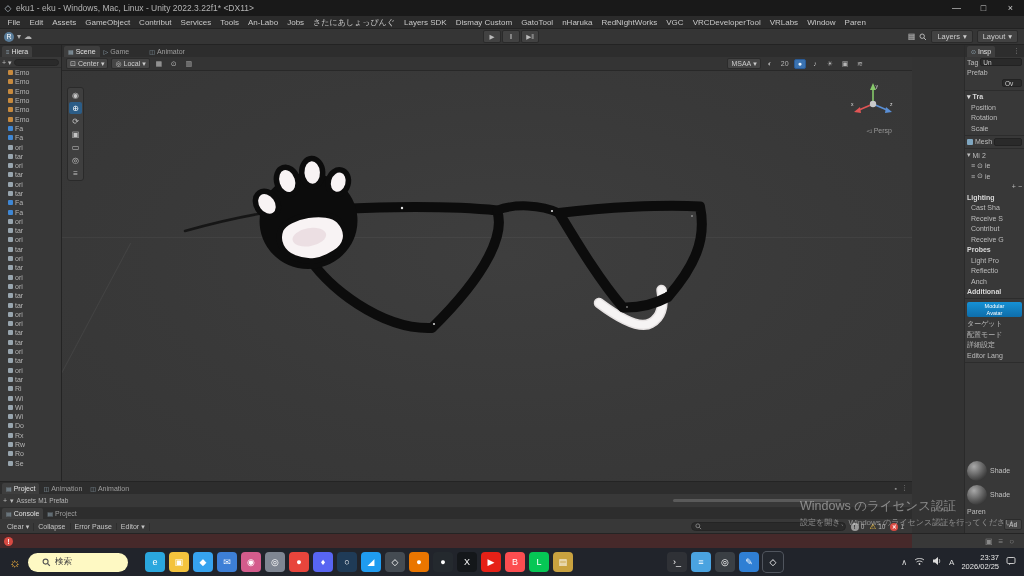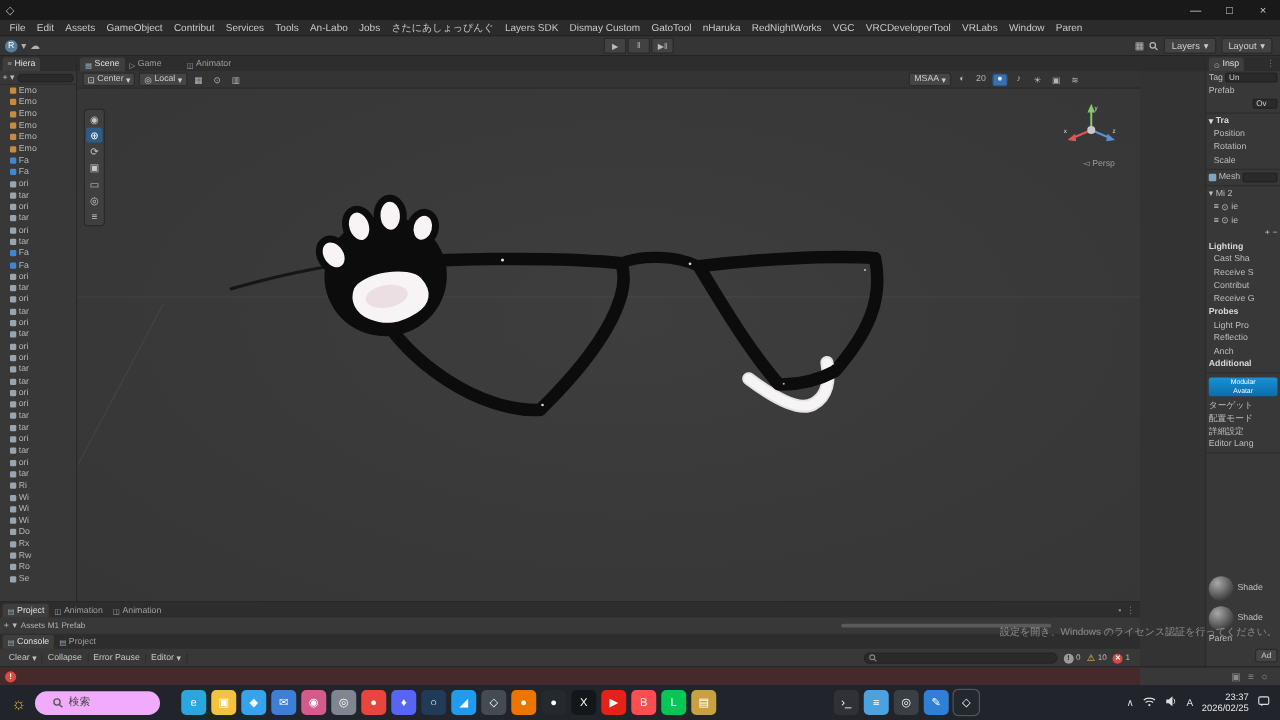--- a/index.html
+++ b/index.html
@@ -102,36 +102,37 @@
   .status-right { display:flex; gap:6px; align-items:center; padding:0 10px; color:#8a8a8a; font-size:8px; margin-left:auto; }
 
   
   .watermark { position:absolute; left:800px; top:498px; color:rgba(255,255,255,0.42); z-index:6; pointer-events:none; }
   .wm1 { font-size:12.5px; }
   .wm2 { font-size:8px; margin-top:2px; }
 
   
   .taskbar { position:absolute; left:0; top:548px; width:1024px; height:28px; background:#21242b; display:flex; align-items:center; padding:0 6px; gap:4px; z-index:10; }
   .tb-weather { font-size:13px; color:#f2b13c; width:18px; text-align:center; }
-  .tb-search { width:100px; height:19px; background:#f0abfc; border-radius:10px; display:flex; align-items:center; gap:4px; padding:0 14px; color:#444; font-size:8.5px; }
+  .tb-search { width:100px; height:19px; background:#fef9c3; border-radius:10px; display:flex; align-items:center; gap:4px; padding:0 14px; color:#444; font-size:8.5px; }
   .tb-apps { display:flex; gap:2px; align-items:center; margin-left:12px; }
   .tb-apps.g2 { margin-left:88px; }
   .app-wrap { padding:1px; border-radius:5px; }
   .app-wrap.active { background:#3d4148; box-shadow:inset 0 0 0 1px #50555e; }
   .app-ic { width:20px; height:20px; border-radius:4px; display:flex; align-items:center; justify-content:center; color:#fff; font-size:9px; }
   .tray { margin-left:auto; display:flex; align-items:center; gap:7px; color:#ddd; font-size:8px; padding-right:2px; }
   .clock { text-align:right; font-size:7.5px; line-height:1.25; color:#e6e6e6; }
 </style>
 </head>
 <body>
 
 <div id="root">
 
   <div class="titlebar">
     <span class="tb-logo">◇</span>
+    <span>eku1 - eku - Windows, Mac, Linux - Unity 2022.3.22f1* &lt;DX11&gt;</span>
     <div class="tb-controls">
       <div class="tb-btn">—</div>
       <div class="tb-btn">□</div>
       <div class="tb-btn">×</div>
     </div>
   </div>
 
   <div class="menubar">
 
   <span class="menu-item">File</span>
@@ -768,20 +769,21 @@
     </div>
     <div class="status-right">
 
     <span>▣</span>
         <span>≡</span>
         <span>○</span>
       </div>
   </div>
 
   <div class="watermark">
+    <div class="wm1">Windows のライセンス認証</div>
     <div class="wm2">設定を開き、Windows のライセンス認証を行ってください。</div>
   </div>
 
   <div class="taskbar">
     <span class="tb-weather">☼</span>
     <div class="tb-search">
       <svg width="9" height="9" viewBox="0 0 8 8">
           <circle cx="3.2" cy="3.2" r="2.2" fill="none" stroke="#555" stroke-width="1"></circle>
           <path d="M4.9 4.9 L7 7" stroke="#555" stroke-width="1"></path>
         </svg>

